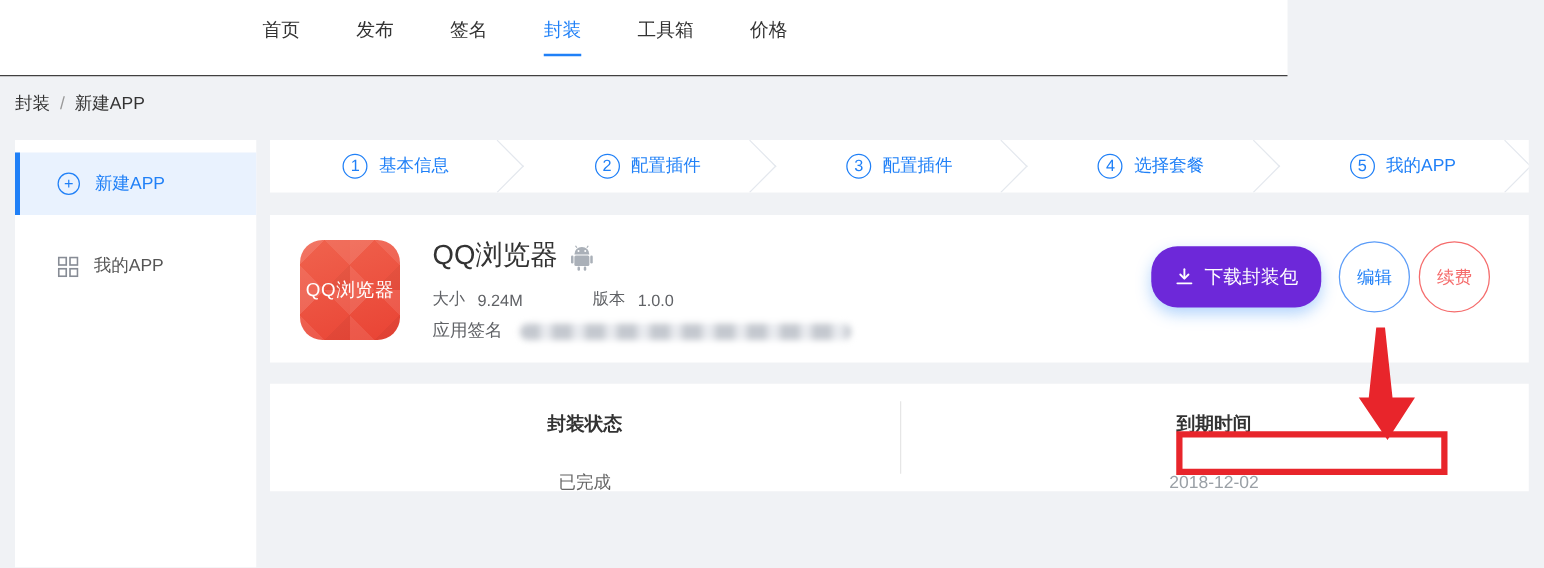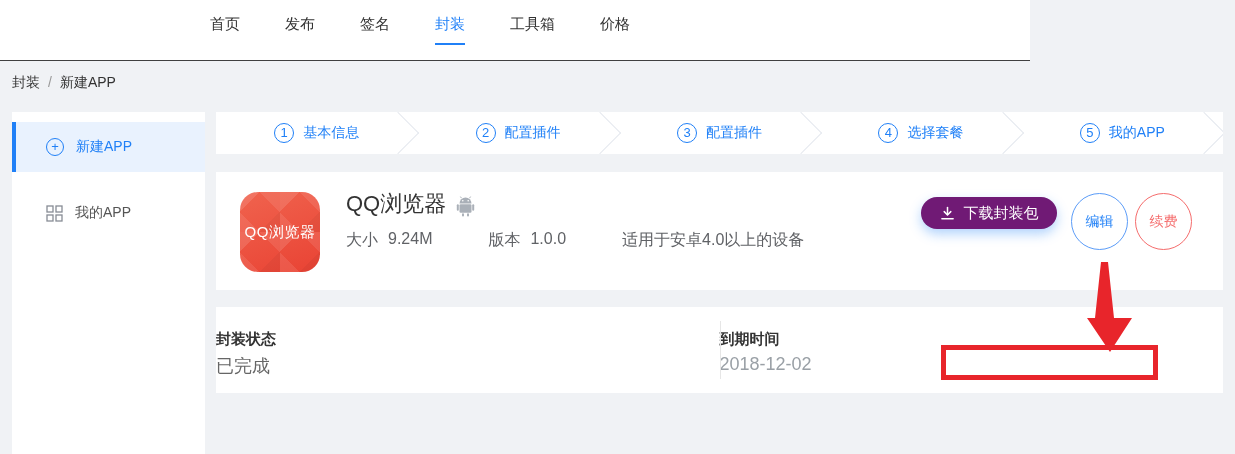--- a/index.html
+++ b/index.html
@@ -39,41 +39,41 @@
   
   .app-card { position:absolute; top:172px; left:0; width:1007px; height:118px; background:#fff; }
   .app-icon { position:absolute; left:24px; top:20px; width:80px; height:80px; border-radius:18px; display:flex; align-items:center; justify-content:center; color:#fff; font-size:15px; letter-spacing:.5px;
     background:
       linear-gradient(45deg, rgba(255,255,255,.09) 25%, transparent 25%, transparent 75%, rgba(255,255,255,.09) 75%),
       linear-gradient(135deg, rgba(255,255,255,.12) 25%, transparent 25%, transparent 75%, rgba(0,0,0,.04) 75%),
       linear-gradient(160deg, #f0634e 0%, #e94334 100%);
     background-size:40px 40px, 40px 40px, 100% 100%; }
   .app-title-row { position:absolute; left:130px; top:17px; display:flex; align-items:center; gap:10px; }
   .app-title { font-size:22px; color:#333; }
-  .info-row { position:absolute; left:130px; top:58px; font-size:16px; color:#606266; display:flex; }
+  .info-row { position:absolute; left:130px; top:58px; font-size:13px; color:#606266; display:flex;align-items:flex-end; }
   .info-row .lbl { color:#606266; }
   .info-row .val { margin-left:10px; }
   .info-gap { width:56px; }
   .sig-row { position:absolute; left:130px; top:84px; font-size:14px; color:#606266; display:flex; align-items:center; gap:14px; }
   .blur-bar { height:13px; border-radius:6px; filter:blur(2.5px);
     background:repeating-linear-gradient(90deg,#c4c8cf 0 16px,#e8eaee 16px 26px); }
   .sig-blur { width:265px; }
   .url-blur { width:156px; height:12px; }
 
-  .btn-download { position:absolute; right:166px; top:25px; width:136px; height:32px; border:none; border-radius:21px; background:#701a75; color:#fff; font-size:15px; display:flex; align-items:center; justify-content:center; gap:9px; cursor:pointer; box-shadow:0 5px 12px rgba(32,128,247,.35); font-family:inherit; }
+  .btn-download { position:absolute; right:166px; top:25px; width:136px; height:49px; border:none; border-radius:21px; background:#6d28d9; color:#fff; font-size:15px; display:flex; align-items:center; justify-content:center; gap:9px; cursor:pointer; box-shadow:0 5px 12px rgba(32,128,247,.35); font-family:inherit; }
   .btn-circle { position:absolute; top:21px; width:57px; height:57px; border-radius:50%; background:#fff; font-size:14px; display:flex; align-items:center; justify-content:center; cursor:pointer; font-family:inherit; }
   .btn-edit { right:95px; border:1px solid #5b9cf8; color:#2080f7; }
   .btn-renew { right:31px; border:1px solid #f56c6c; color:#f56c6c; }
 
   
   .status-row { position:absolute; top:307px; left:0; width:1007px; height:86px; background:#fff; display:flex; }
-  .status-col { flex:1; position:relative; display:flex; flex-direction:column; align-items:flex-start; }
+  .status-col { flex:1; position:relative; display:flex; flex-direction:column; align-items:center; }
   .status-col + .status-col::before { content:''; position:absolute; left:0; top:14px; bottom:14px; width:1px; background:#e6e6e6; }
   .status-label { margin-top:23px; font-size:15px; font-weight:bold; color:#333; display:flex; align-items:flex-start; gap:5px; }
-  .status-value { margin-top:5px; font-size:18px; }
+  .status-value { margin-top:28px; font-size:14px; }
   .v-done { color:#666; }
   .v-date { color:#9aa0a6; }
   .help-badge { width:15px; height:15px; border-radius:50%; background:#f8b62d; color:#fff; font-size:10px; font-weight:bold; line-height:15px; text-align:center; margin-top:-5px; cursor:pointer; }
   .url-row { margin-top:12px; display:flex; align-items:center; gap:9px; }
 
   
   .anno-box { position:absolute; left:941px; top:345px; width:217px; height:35px; border:5px solid #e8252b; z-index:15; pointer-events:none; }
   .anno-arrow { position:absolute; left:1080px; top:258px; z-index:20; pointer-events:none; }
 </style>
 </head>
@@ -159,21 +159,24 @@
         </svg>
       </span>
     </div>
     <div class="info-row">
       <span class="lbl">大小</span>
       <span class="val">9.24M</span>
       <span class="info-gap"></span>
       <span class="lbl">版本</span>
       <span class="val">1.0.0</span>
       <span class="info-gap"></span>
-      <span>适用于安卓4.0以上的设备</span>
+    </div>
+    <div class="sig-row">
+      <span>应用签名</span>
+      <span class="blur-bar sig-blur"></span>
     </div>
     <button class="btn-download">
       <span style="display:inline-flex">
         <svg width="15" height="15" viewBox="0 0 16 16" fill="none" stroke="#fff" stroke-width="1.6" stroke-linecap="round" stroke-linejoin="round">
           <path d="M8 1.5 V9"></path>
             <path d="M4.5 6 L8 9.5 L11.5 6"></path>
             <path d="M2 13.5 H14"></path>
         </svg>
       </span>
       <span>下载封装包</span>

